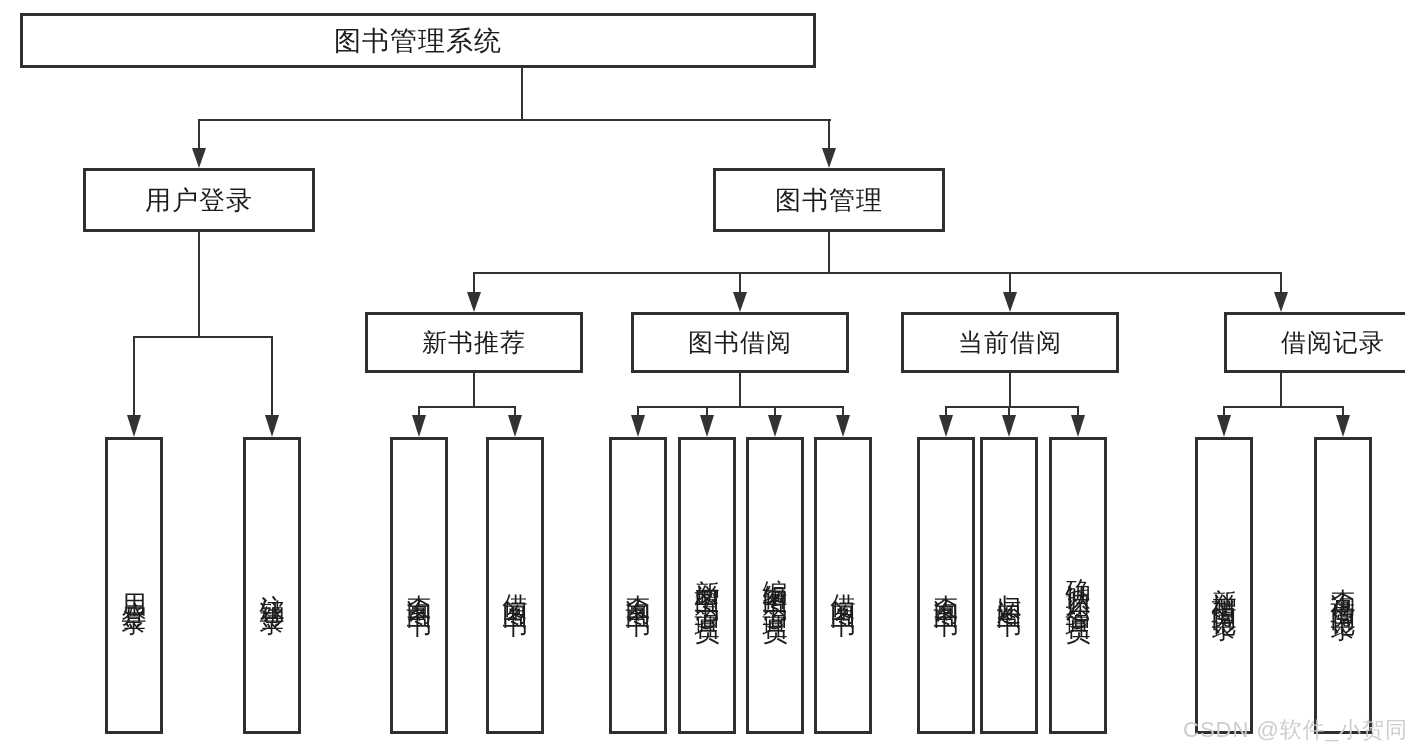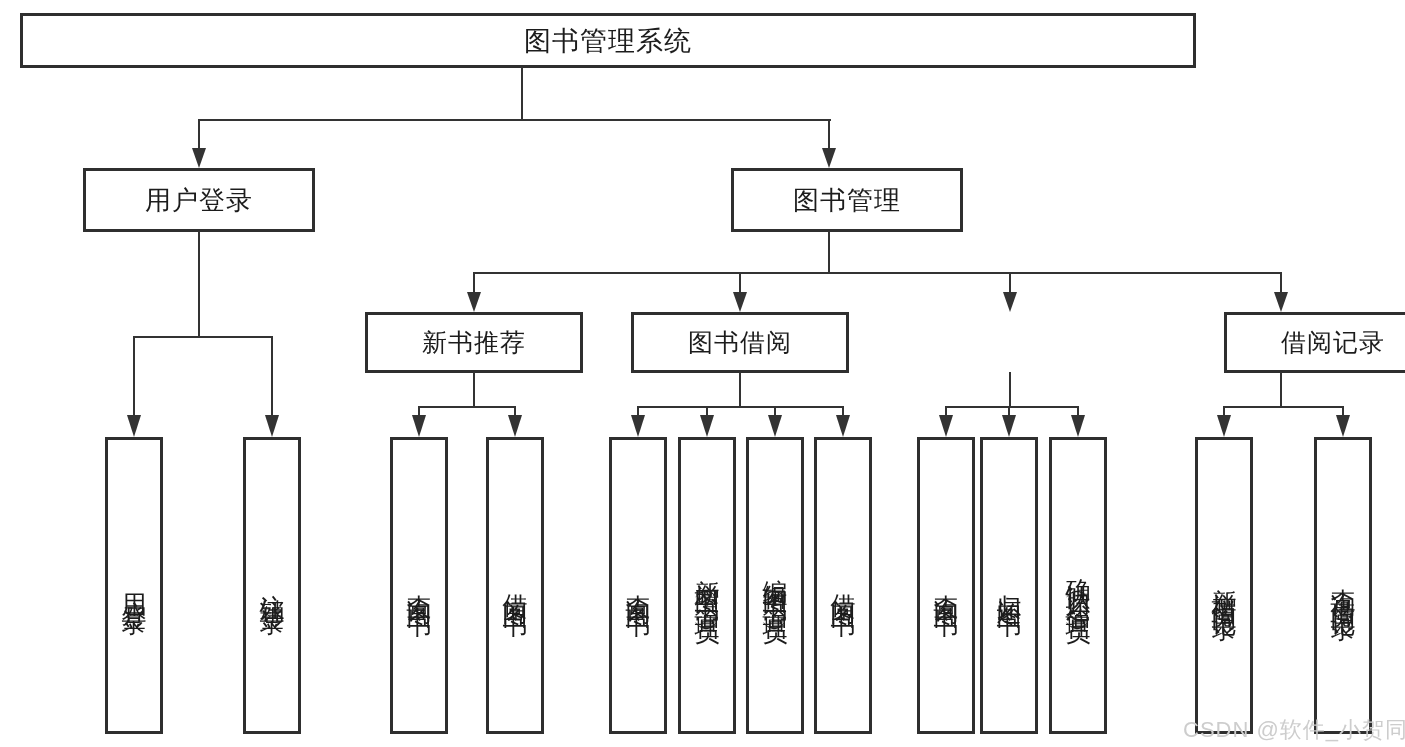--- a/index.html
+++ b/index.html
@@ -7,21 +7,21 @@
     --background:#ffffff; --watermark:#cdcdcd;
   }
   *{margin:0;padding:0;box-sizing:border-box;}
   html,body{background:var(--background);}
   body{font-family:"Liberation Sans","DejaVu Sans",sans-serif;color:var(--text);}
   .canvas{position:relative;width:1405px;height:747px;background:var(--background);overflow:hidden;}
 
   
   .node{position:absolute;border:3px solid var(--box-border);background:#fff;
         display:flex;align-items:center;justify-content:center;}
-  .node-root{left:20px;top:13px;width:1176px;height:55px;font-size:27px;letter-spacing:1px;}
+  .node-root{left:20px;top:13px;width:796px;height:55px;font-size:27px;letter-spacing:1px;}
   .node-l2{top:168px;width:232px;height:64px;font-size:26px;letter-spacing:1px;}
   .node-l3{top:312px;width:218px;height:61px;font-size:25px;letter-spacing:1px;}
   .leaf{position:absolute;top:437px;width:58px;height:297px;border:3px solid var(--box-border);
         background:#fff;display:flex;align-items:center;justify-content:center;}
   .vtext{writing-mode:vertical-rl;text-orientation:mixed;font-size:25px;letter-spacing:6px;
          line-height:1;white-space:nowrap;}
 
   
   .hline{position:absolute;height:2px;background:var(--line);}
   .vline{position:absolute;width:2px;background:var(--line);}
@@ -38,29 +38,32 @@
 
 <div class="canvas">
 
   <div class="node node-root">
     <span>图书管理系统</span>
   </div>
 
   <div class="node node-l2" style="left:83px">
     <span>用户登录</span>
   </div>
-  <div class="node node-l2" style="left:731px">
+  <div class="node node-l2" style="left:713px">
     <span>图书管理</span>
   </div>
 
   <div class="node node-l3" style="left:631px">
     <span>图书借阅</span>
   </div>
   <div class="node node-l3" style="left:365px">
     <span>新书推荐</span>
+  </div>
+  <div class="node node-l3" style="left:901px">
+    <span>当前借阅</span>
   </div>
   <div class="node node-l3" style="left:1224px">
     <span>借阅记录</span>
   </div>
 
   <div class="leaf" style="left:105px">
     <span class="vtext">用户登录</span>
     </div>
   <div class="leaf" style="left:243px">
     <span class="vtext">注销登录</span>

